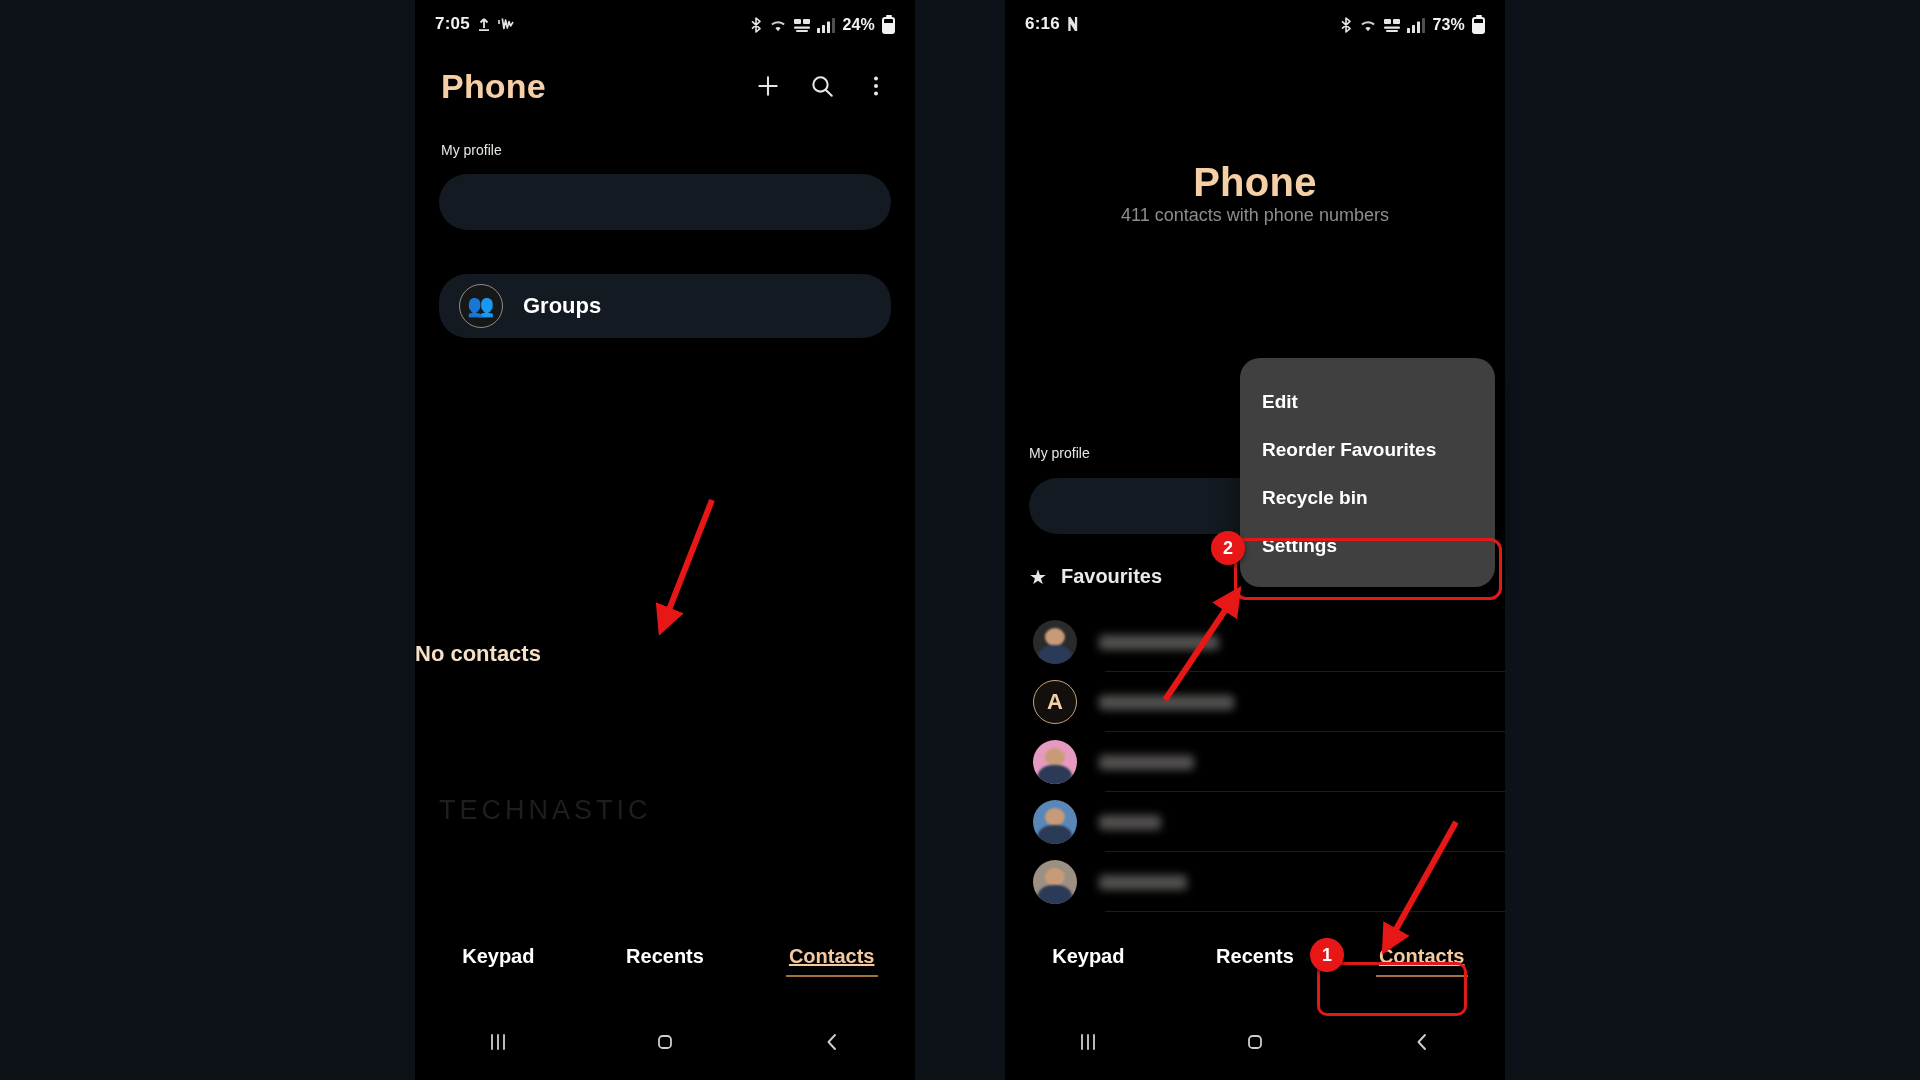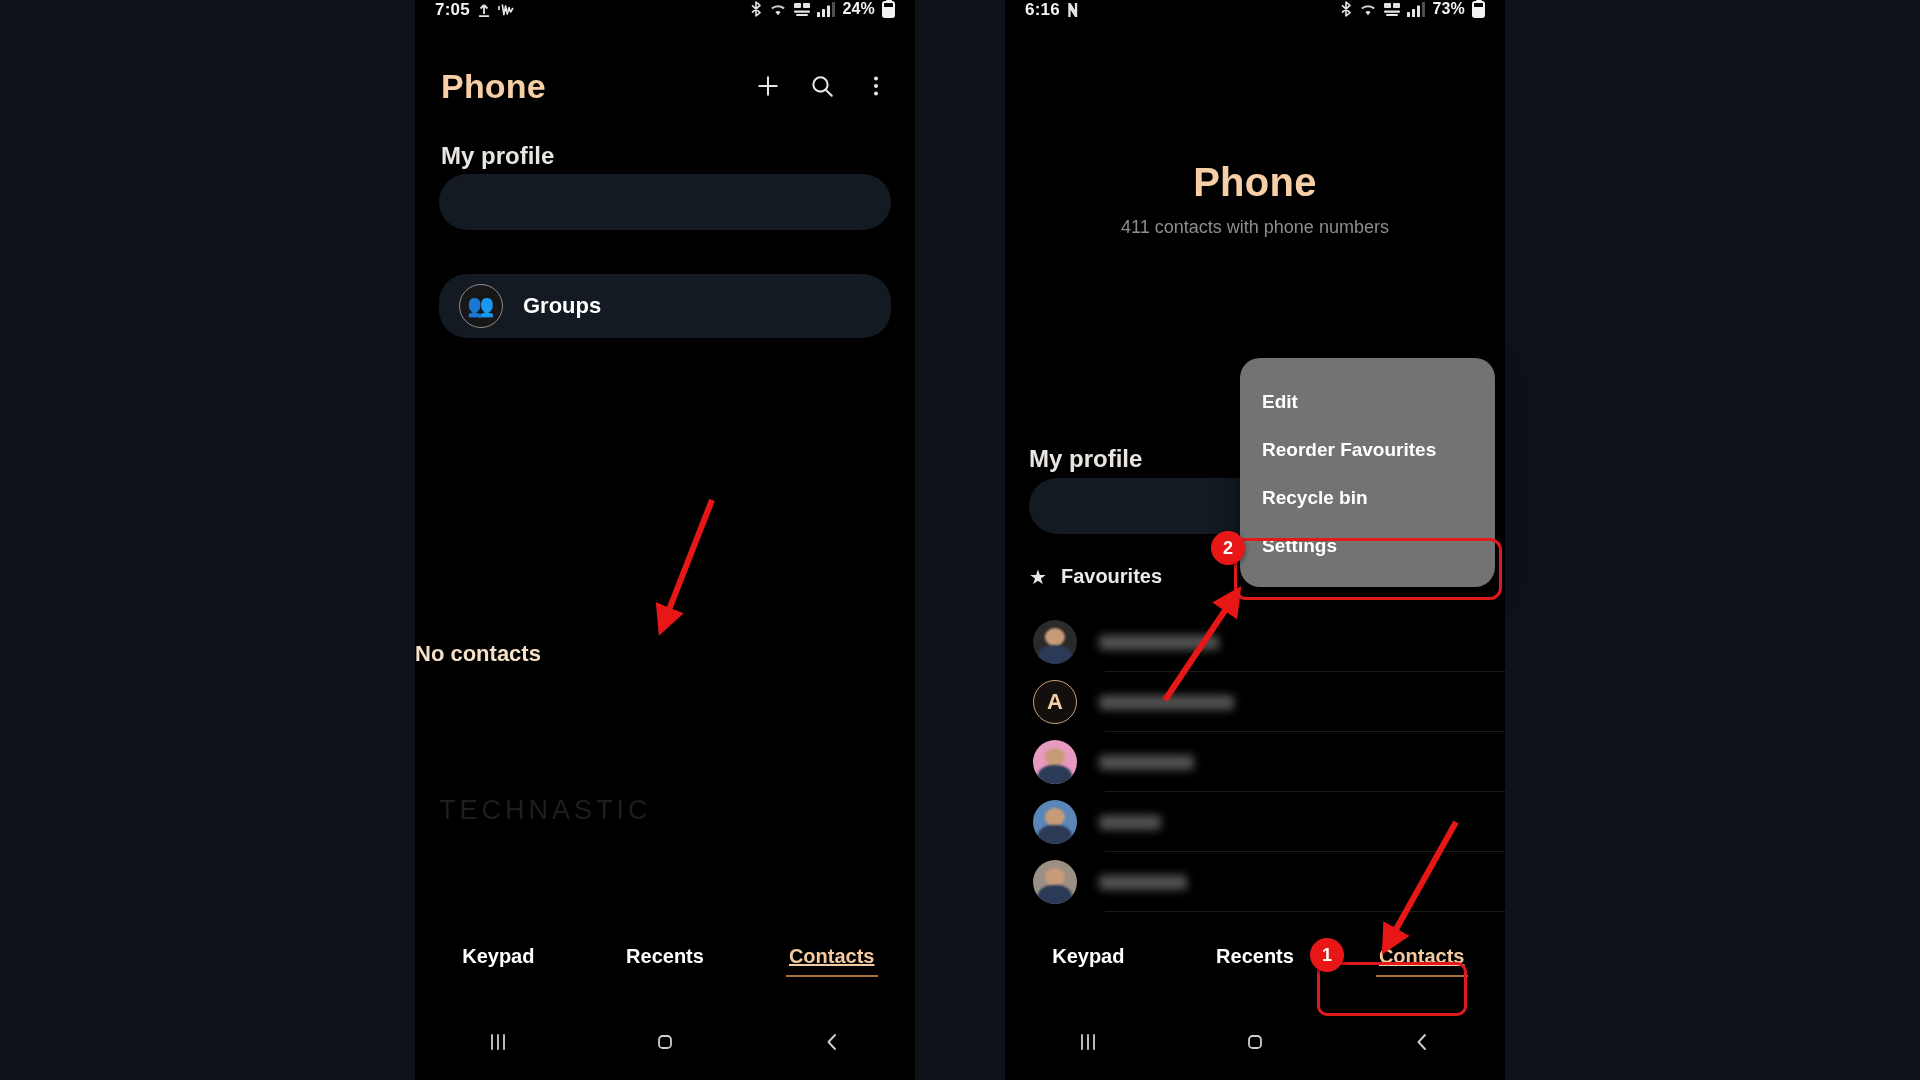--- a/index.html
+++ b/index.html
@@ -16,21 +16,21 @@
     position: absolute; top: 0; height: 1080px;
     background: #000;
     overflow: hidden;
   }
   #phone-left  { left: 415px; width: 500px; }
   #phone-right { left: 1005px; width: 500px; }
 
   
   .statusbar {
     position: absolute; top: 0; left: 0; right: 0; height: 34px;
-    display: flex; align-items: flex-start; justify-content: space-between;
+    display: flex; align-items: flex-end; justify-content: space-between;
     padding: 0 20px;
     color: #f2f2f2; font-size: 17px; font-weight: bold;
     letter-spacing: .2px;
   }
   .sb-left, .sb-right { display: flex; align-items: center; gap: 7px; }
   .sb-right { font-size: 16px; }
   .sb-icon { display: inline-block; line-height: 1; opacity: .95; }
   .sb-icon svg { display: block; }
   .batt {
     width: 13px; height: 17px; border: 2px solid #f2f2f2; border-radius: 3px;
@@ -50,21 +50,21 @@
   }
   .lp-title {
     font-size: 34px; font-weight: bold; color: #f6cfa6;
     letter-spacing: .2px;
   }
   .lp-actions { margin-left: auto; display: flex; align-items: center; gap: 28px; }
   .ic { width: 26px; height: 26px; color: #e9e6e2; display: block; }
   .ic svg { width: 100%; height: 100%; display: block; }
 
   .section-label {
-    position: absolute; font-size: 24px; font-weight: bold; color: #e9e6e2;
+    position: absolute; font-size: 14px; font-weight: normal; color: #e9e6e2;
   }
   .card {
     position: absolute; background: #131a21; border-radius: 28px;
   }
   .lp-profile-card { left: 24px; right: 24px; top: 174px; height: 56px; }
   .lp-groups-card  { left: 24px; right: 24px; top: 274px; height: 64px;
     display: flex; align-items: center; padding-left: 20px; gap: 20px; }
   .group-avatar {
     width: 44px; height: 44px; border-radius: 50%;
     border: 1.5px solid #8c8c8c; background: #171717;
@@ -80,21 +80,21 @@
   .watermark {
     position: absolute; width: 100%; top: 795px; text-align: left;
     font-size: 27px; letter-spacing: 4px; color: #1e1e1e; font-weight: 400; margin-left: 24px;
   }
 
   
   .rp-hero { position: absolute; top: 160px; width: 100%; text-align: center; }
   .rp-hero-title {
     font-size: 40px; font-weight: bold; color: #f6cfa6; letter-spacing: .3px;
   }
-  .rp-hero-sub { margin-top: 12px; font-size: 18px; color: #8f8d8b; }
+  .rp-hero-sub { margin-top: 0; font-size: 18px; color: #8f8d8b; }
 
   .fav-header {
     position: absolute; left: 24px; top: 565px;
     display: flex; align-items: center; gap: 14px;
   }
   .fav-star { font-size: 20px; color: #e9e6e2; line-height: 1; }
   .fav-label { font-size: 20px; font-weight: bold; color: #eceae7; }
 
   .contact-list { position: absolute; left: 0; right: 0; top: 612px; }
   .contact-row {
@@ -129,21 +129,21 @@
     width: 78%; height: 55%; border-radius: 45% 45% 0 0; background: #2b3a56;
   }
   .c-name {
     height: 15px; border-radius: 4px;
     background: #6e6c6a; filter: blur(4px); opacity: .75;
   }
 
   
   .popup {
     position: absolute; left: 1240px; top: 358px; width: 255px;
-    background: #737373; border-radius: 20px;
+    background: #404040; border-radius: 20px;
     padding: 20px 0 18px 0;
     box-shadow: 0 8px 26px rgba(0,0,0,.55);
     z-index: 40;
   }
   .popup-item {
     font-size: 19px; font-weight: bold; color: #ffffff;
     padding: 13px 0 13px 22px; line-height: 1.15;
   }
 
   

